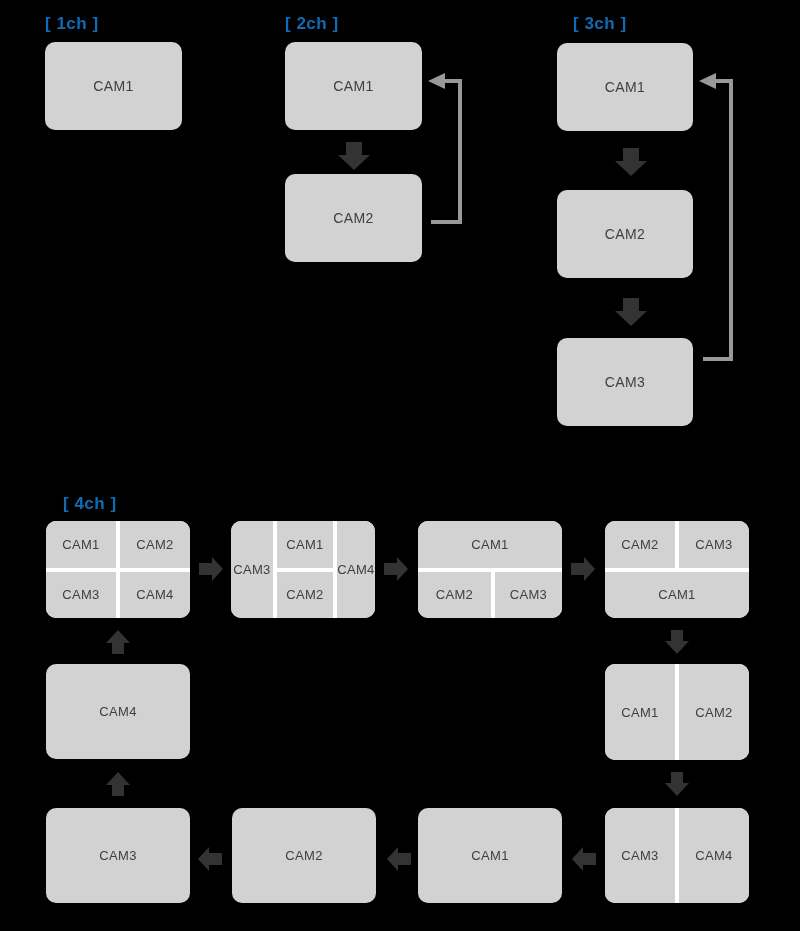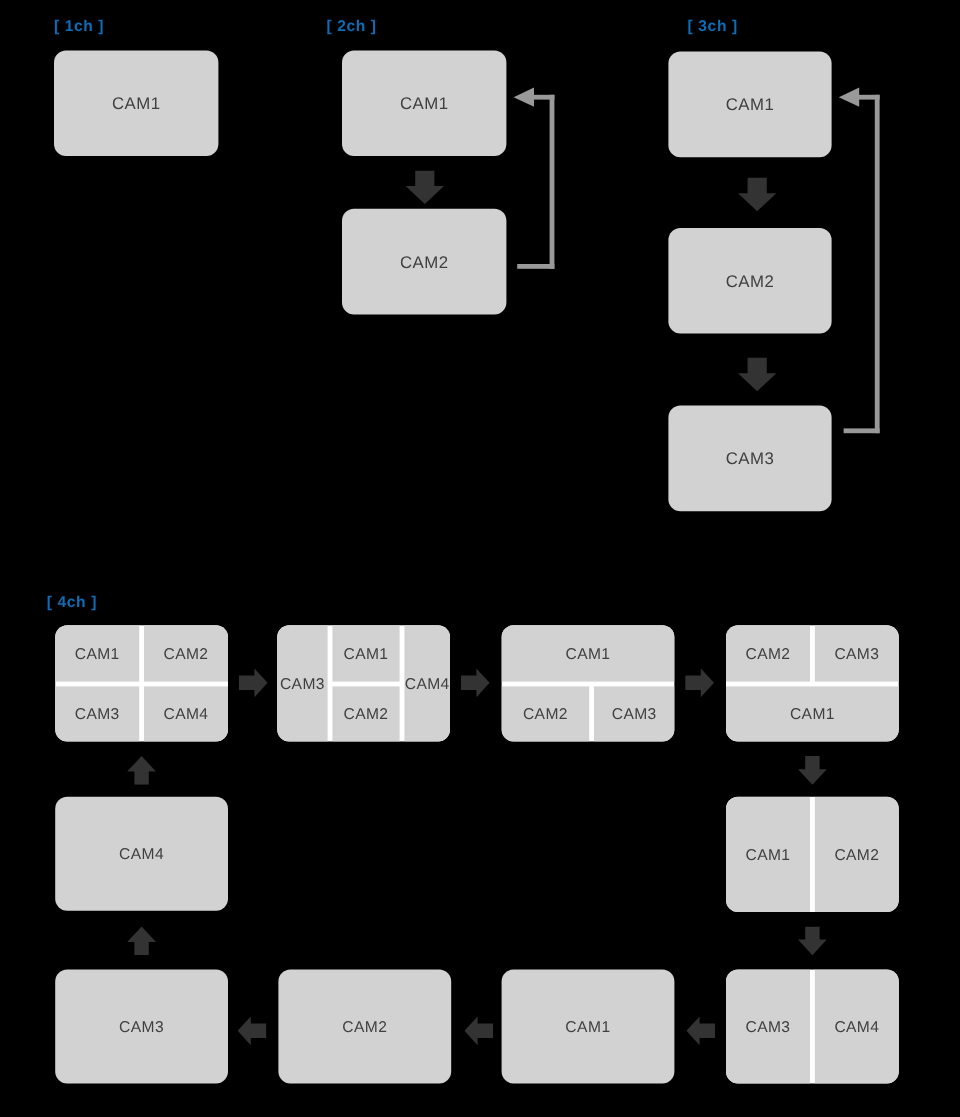--- a/index.html
+++ b/index.html
@@ -1,21 +1,21 @@
 <!DOCTYPE html>
 <html><head>
 <meta charset="utf-8">
 <style>
   html,body{margin:0;padding:0;background:#000;}
   #canvas{
     position:relative;width:800px;height:931px;background:#000;
     font-family:"Liberation Sans",sans-serif;overflow:hidden;
   }
   .sec-label{
-    position:absolute;font-size:13px;font-weight:bold;color:#0e6db6;
+    position:absolute;font-size:17px;font-weight:bold;color:#0e6db6;
     letter-spacing:.5px;white-space:nowrap;
   }
   .cam-box{
     position:absolute;background:#d2d2d2;border-radius:10px;
     display:flex;align-items:center;justify-content:center;
     color:#404040;font-size:14px;letter-spacing:.4px;
   }
   .cam-box.w137{width:137px;height:88px;}
   .cam-box.w136{width:136px;height:88px;}
   .cam-box.s4{width:144px;height:95px;font-size:13px;}
@@ -44,21 +44,21 @@
 </head>
 <body>
 
 <div id="canvas">
 
   <div class="sec-label" style="left:45px;top:14px">[ 1ch ]</div>
   <div class="cam-box w137" style="left:45px;top:42px">
     <span>CAM1</span>
   </div>
 
-  <div class="sec-label" style="left:272px;top:14px">[ 2ch ]</div>
+  <div class="sec-label" style="left:285px;top:14px">[ 2ch ]</div>
   <div class="cam-box w137" style="left:285px;top:42px">
     <span>CAM1</span>
   </div>
   <svg class="barrow" width="32" height="28" style="left:338px;top:142px" aria-hidden="true">
     <polygon points="8,0 24,0 24,13 32,13 16,28 0,13 8,13"></polygon>
   </svg>
   <div class="cam-box w137" style="left:285px;top:174px">
     <span>CAM2</span>
   </div>
 
@@ -86,21 +86,21 @@
     <span>CAM3</span>
   </div>
 
   <div>
     <div class="lp" style="left:703px;top:357px;width:30px;height:4px"></div>
     <div class="lp" style="left:729px;top:79px;width:4px;height:282px"></div>
     <div class="lp" style="left:714px;top:79px;width:19px;height:4px"></div>
     <div class="lp-head" style="left:699px;top:73px"></div>
   </div>
 
-  <div class="sec-label" style="left:39px;top:494px">[ 4ch ]</div>
+  <div class="sec-label" style="left:63px;top:494px">[ 4ch ]</div>
 
   <div class="panel col" style="left:46px;top:521px;width:144px;height:97px">
     <div class="row">
       <div class="cell">CAM1</div>
       <div class="cell">CAM2</div>
     </div>
     <div class="row">
       <div class="cell">CAM3</div>
       <div class="cell">CAM4</div>
     </div>

